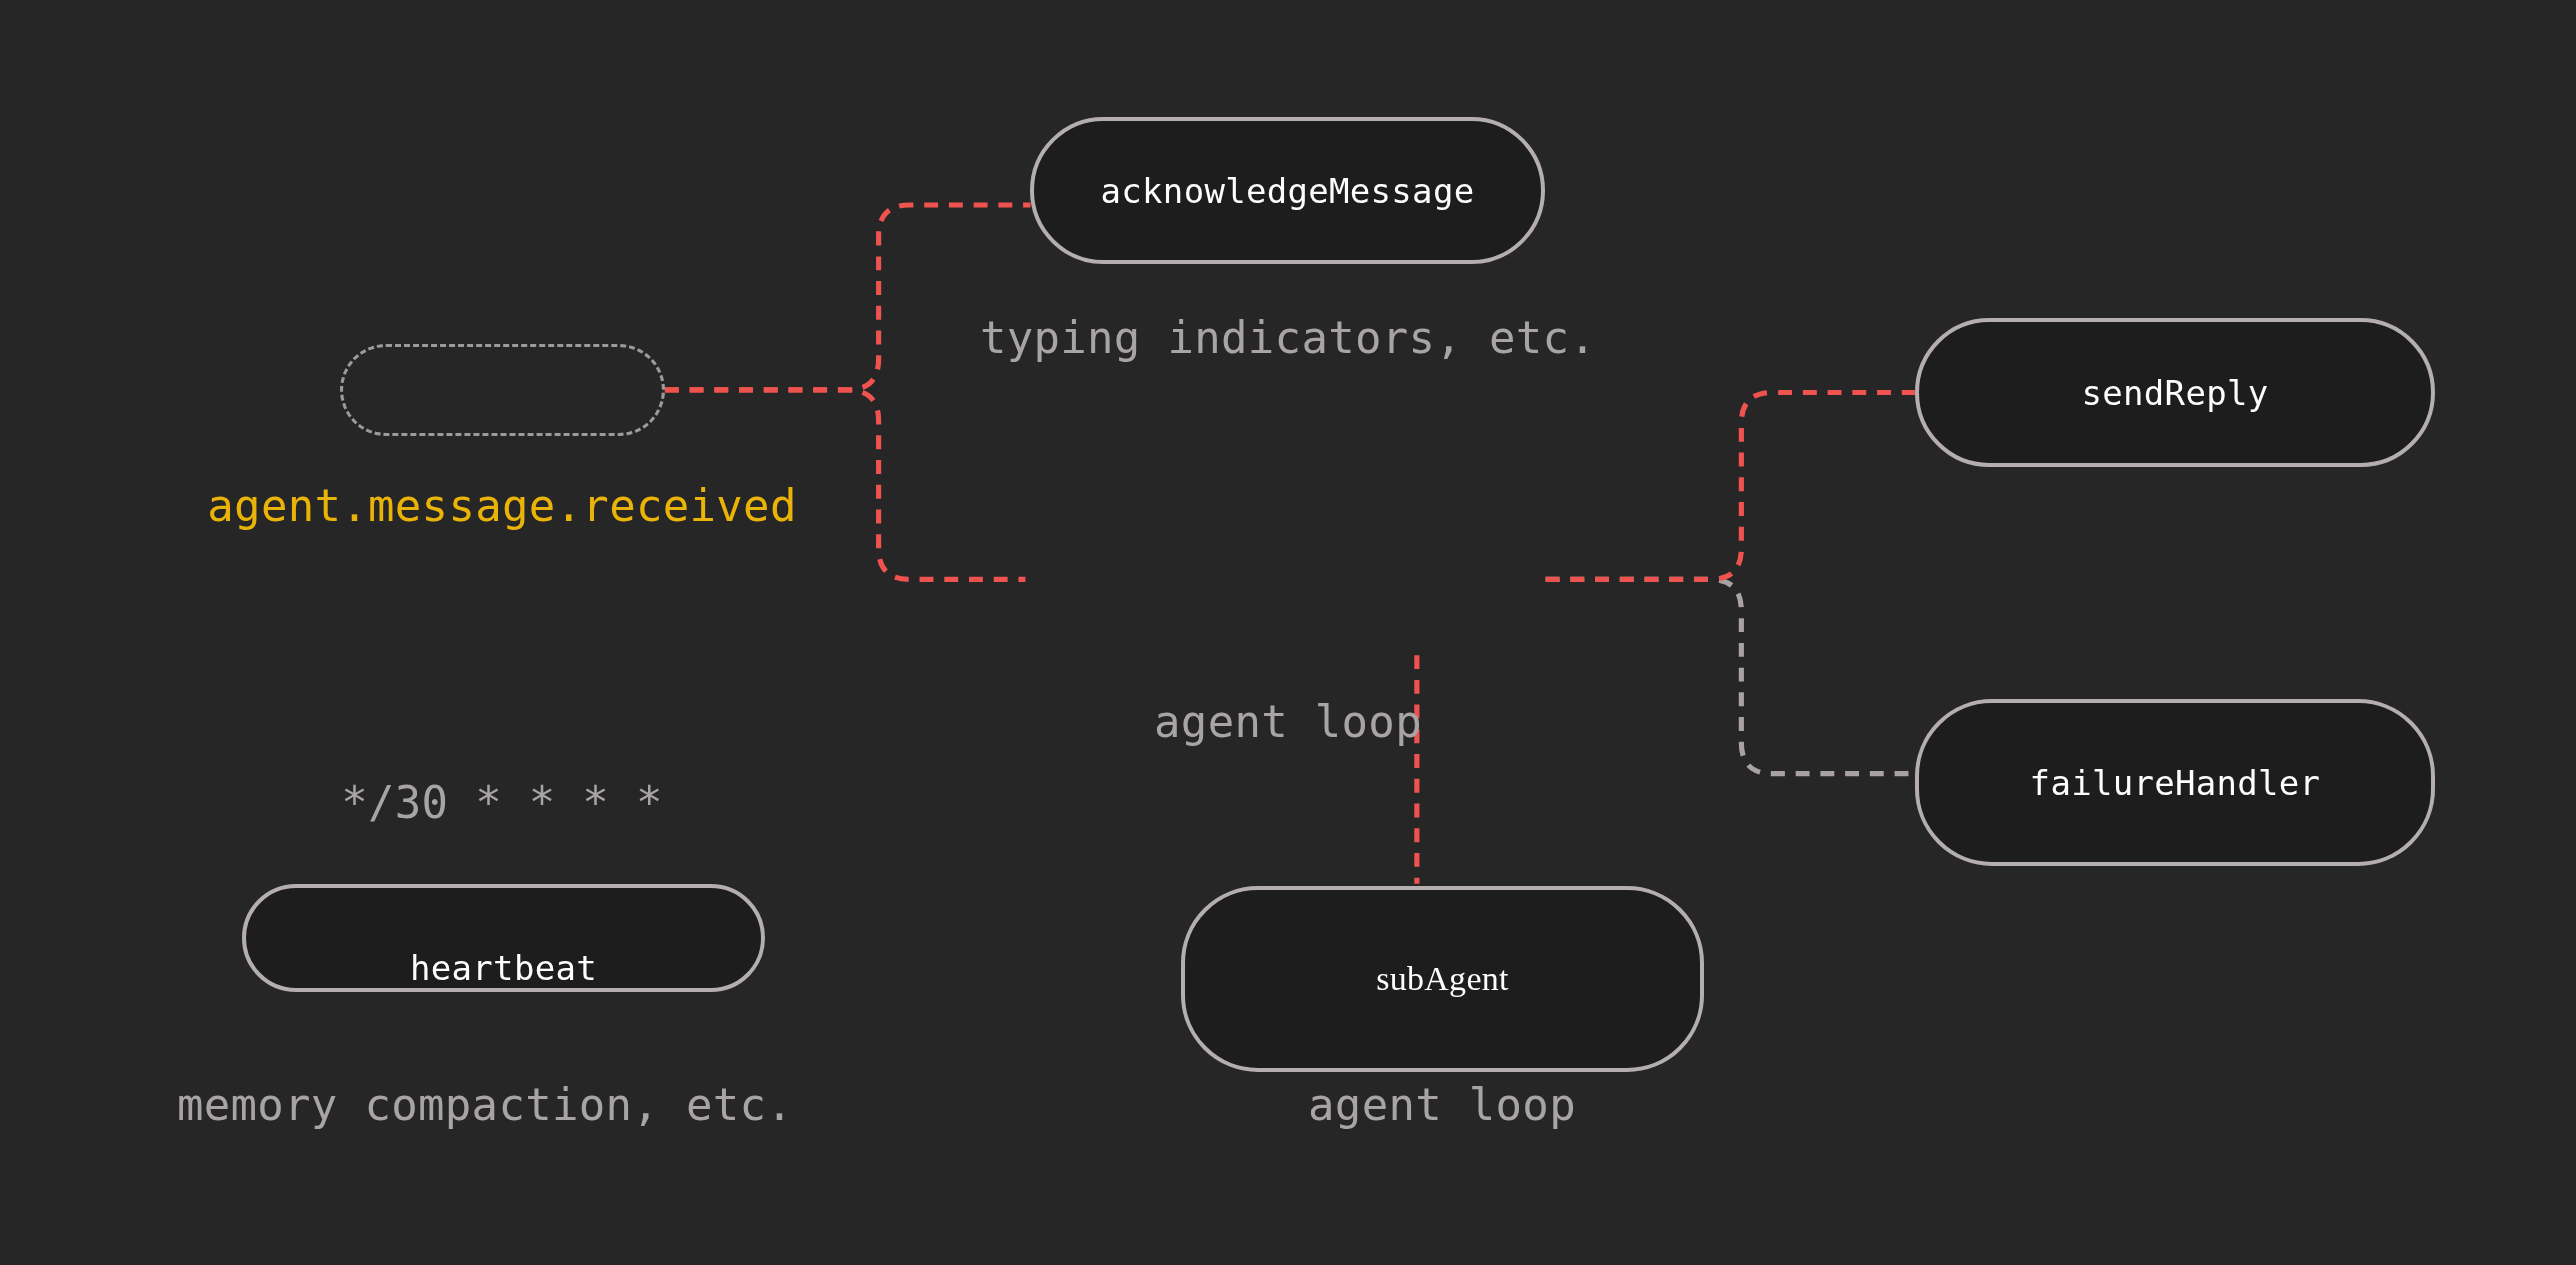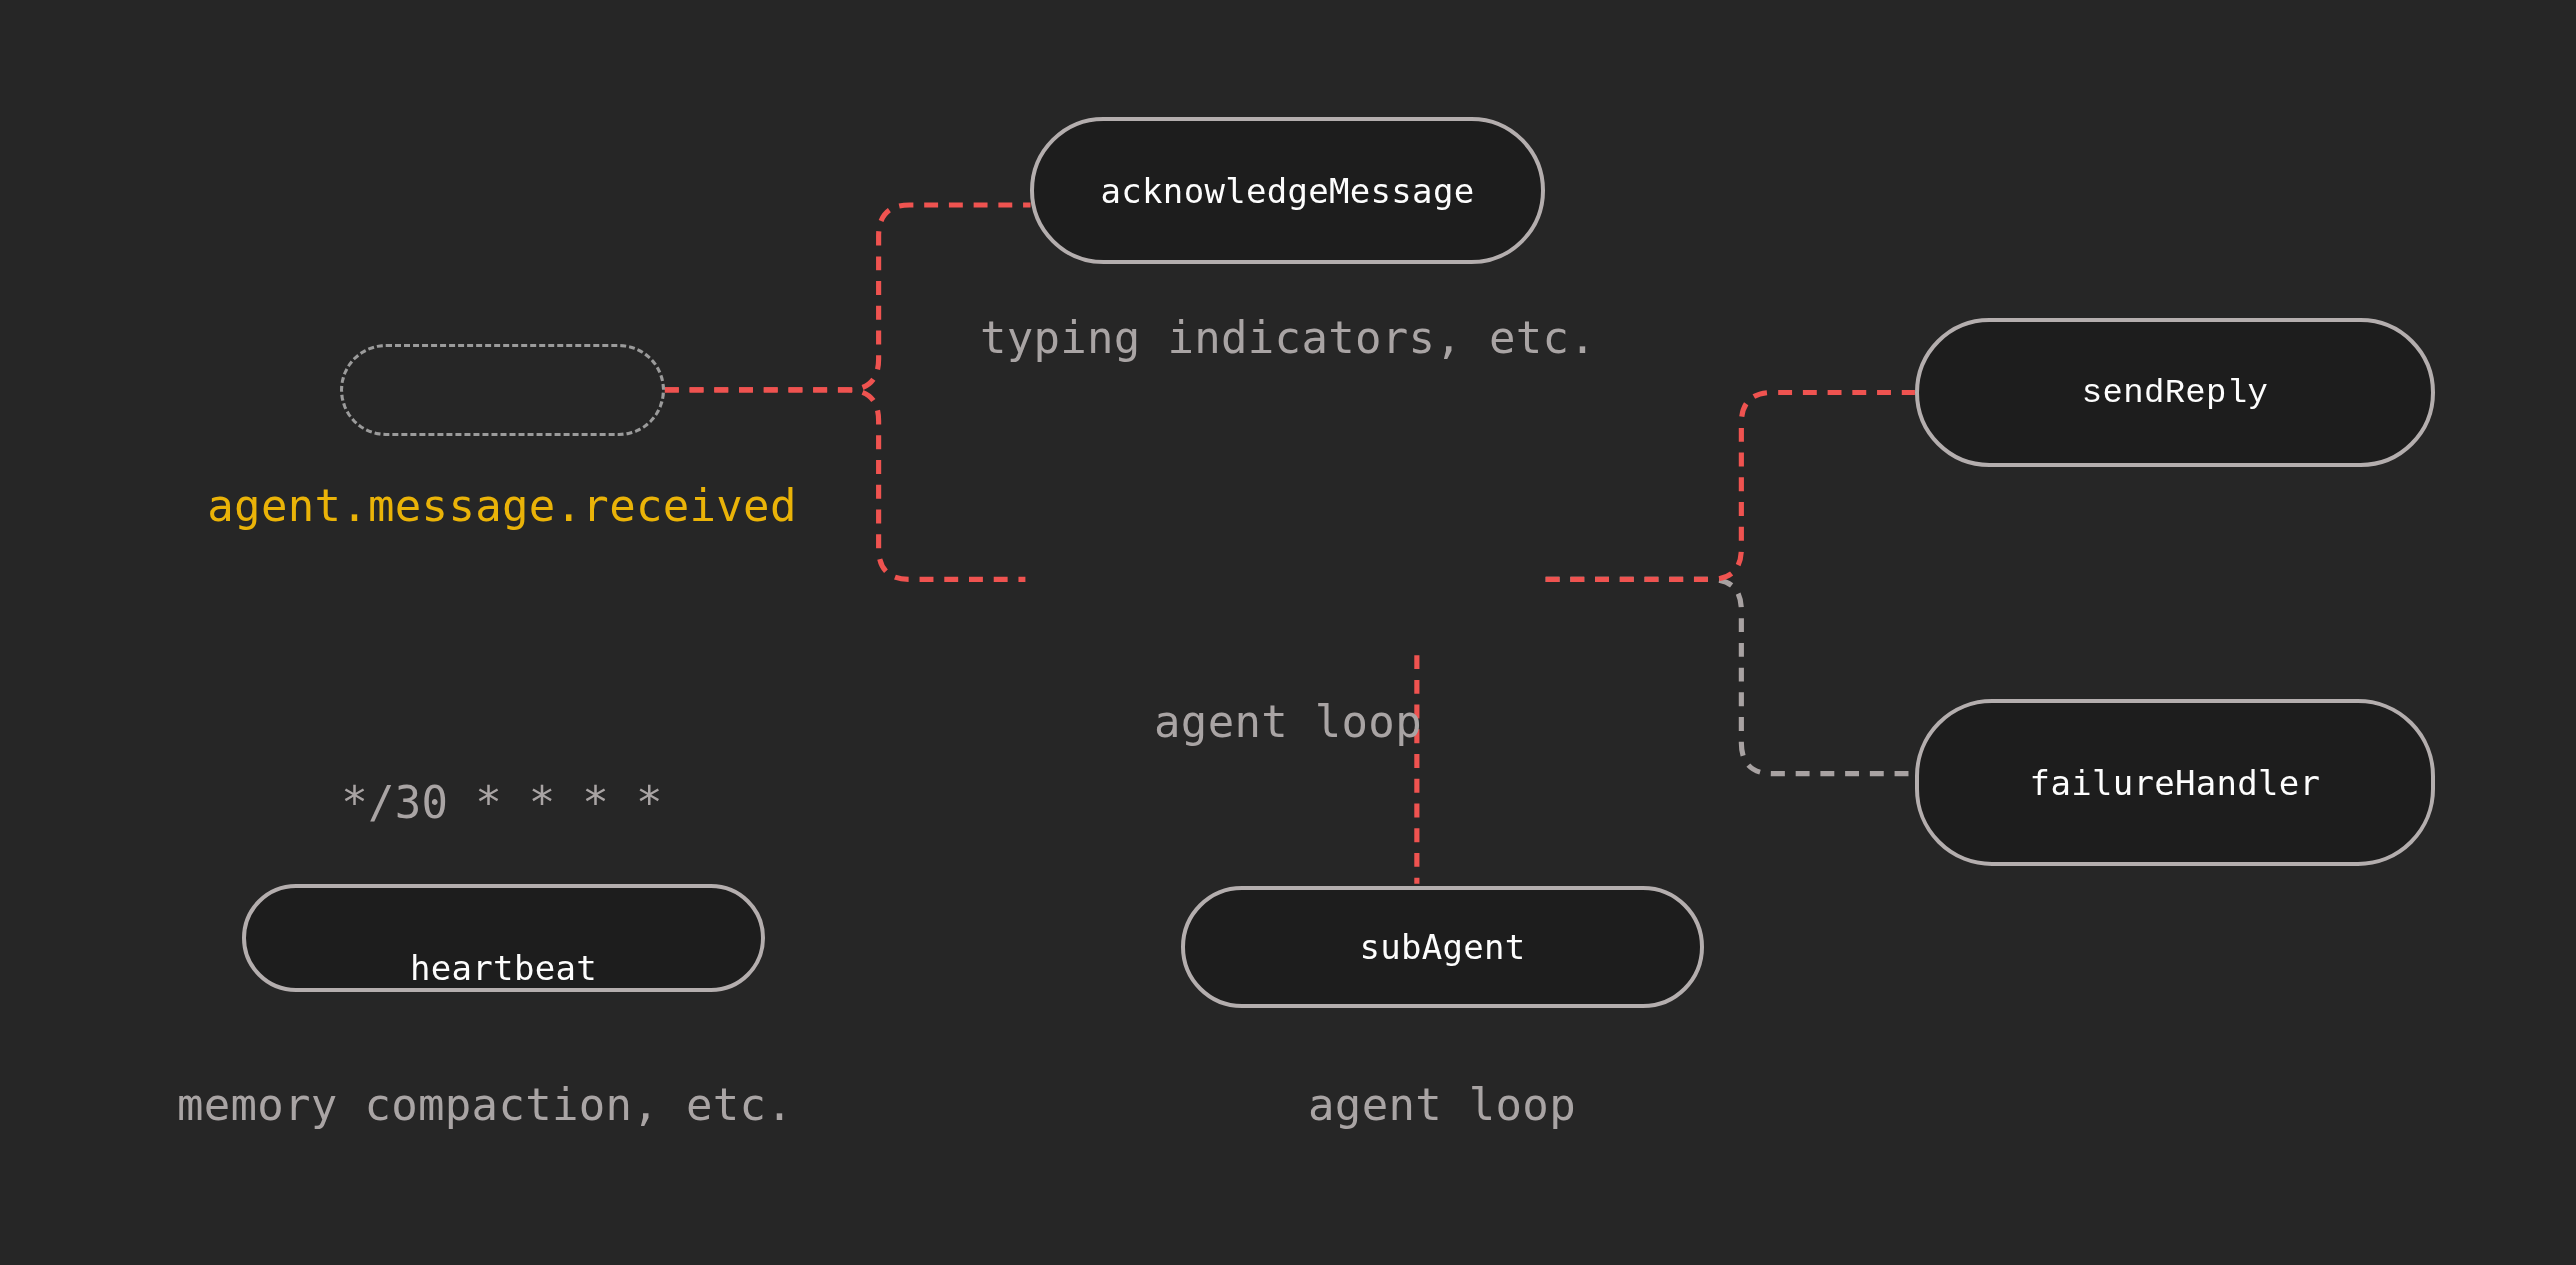--- a/index.html
+++ b/index.html
@@ -57,23 +57,23 @@
     color: #a9a4a4;
     text-align: center;
     white-space: nowrap;
   }
   .caption.event {
     color: #eab308;
   }
   
   #node-acknowledge   { left: 1030px; top: 117px;  width: 515px; height: 147px; }
   #node-handle        { left: 1025px; top: 505px;  width: 520px; height: 149px; }
-  #node-send-reply    { left: 1915px; top: 318px;  width: 520px; height: 149px; font-family: Liberation Mono, monospace; }
+  #node-send-reply    { left: 1915px; top: 318px;  width: 520px; height: 149px; }
   #node-failure       { left: 1915px; top: 699px; width: 520px; height: 167px; }
-  #node-sub-agent     { left: 1181px; top: 886px; width: 523px; height: 122px; }
+  #node-sub-agent     { left: 1181px; top: 886px; width: 523px; height: 186px; font-family: Liberation Serif, serif; }
   #node-heartbeat     { left: 242px;  top: 884px; width: 523px; height: 108px; align-items: flex-end; }
   #trigger-pill       { left: 340px;  top: 344px;  width: 325px;  height: 92px; }
 
   #caption-typing     { left: 979px; top: 312px;  width: 618px; }
   #caption-agent-loop-handle { left: 979px; top: 696px; width: 618px; }
   #caption-agent-loop-sub    { left: 1133px; top: 1079px; width: 618px; }
   #caption-memory     { left: 176px;  top: 1079px; width: 618px; }
   #caption-cron       { left: 193px;  top: 777px; width: 618px; }
   #caption-trigger    { left: 193px;  top: 480px;  width: 618px; }
 </style>

